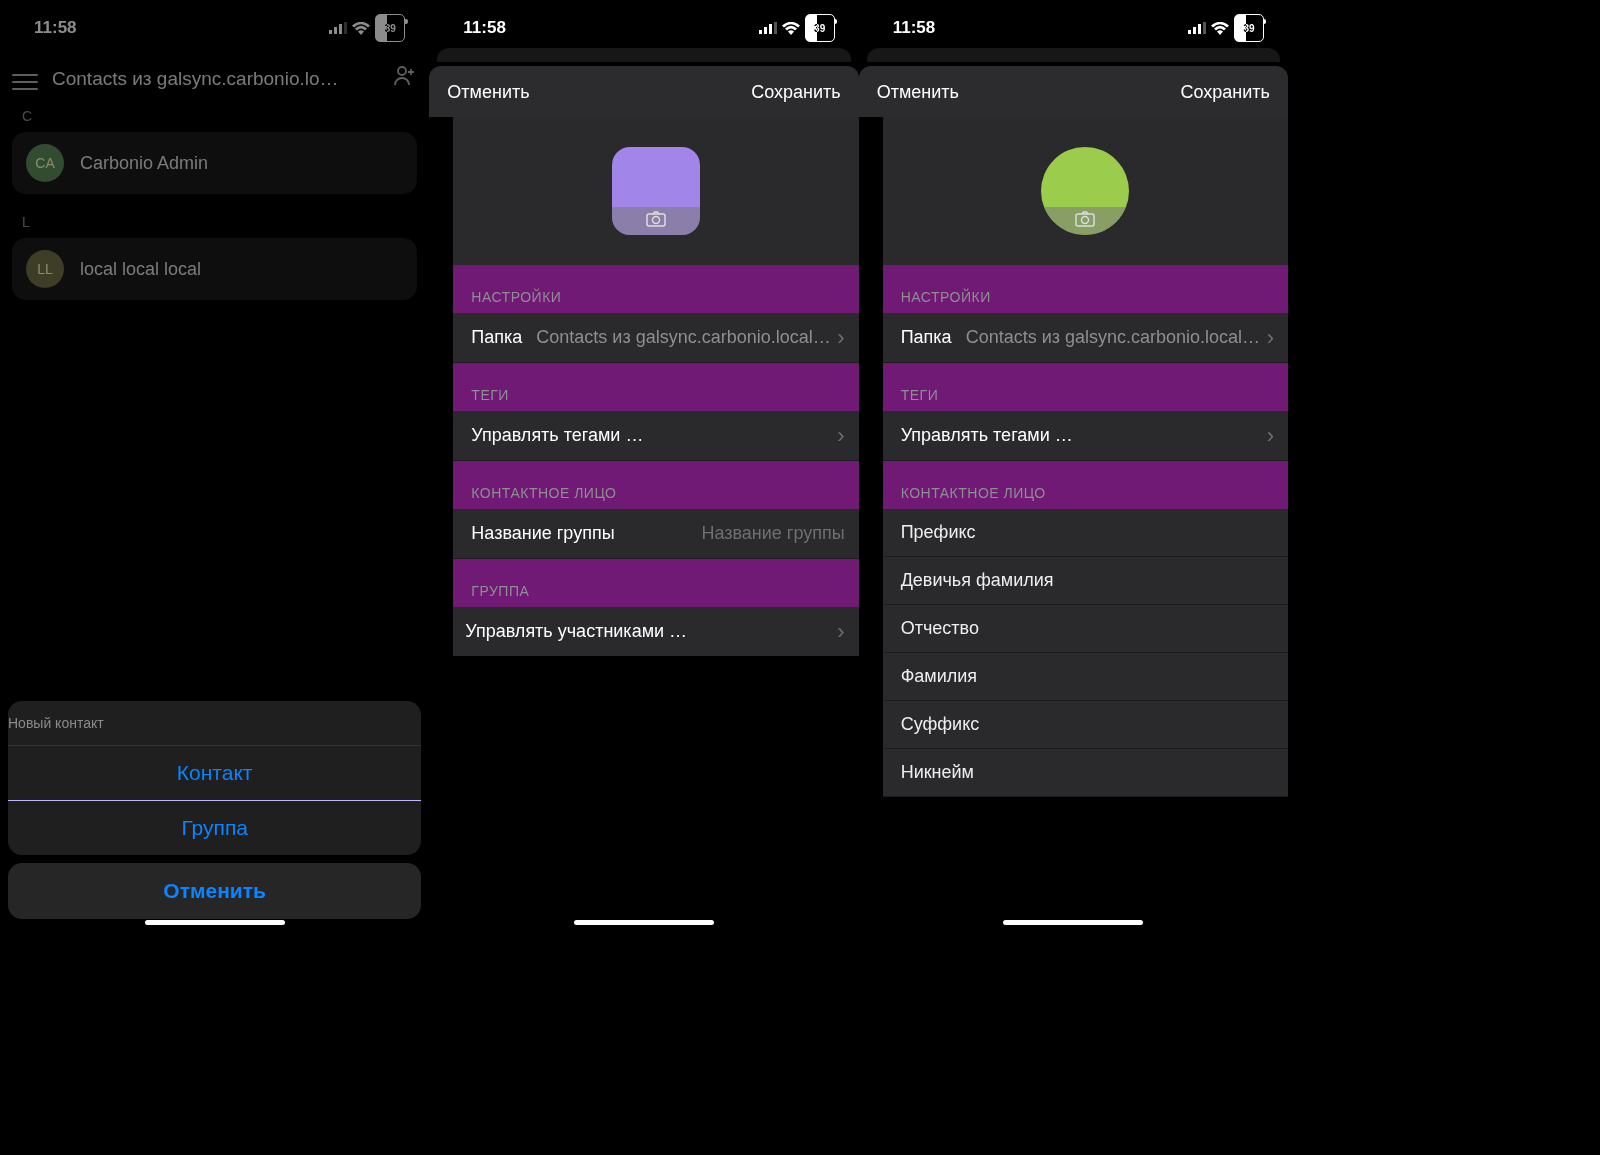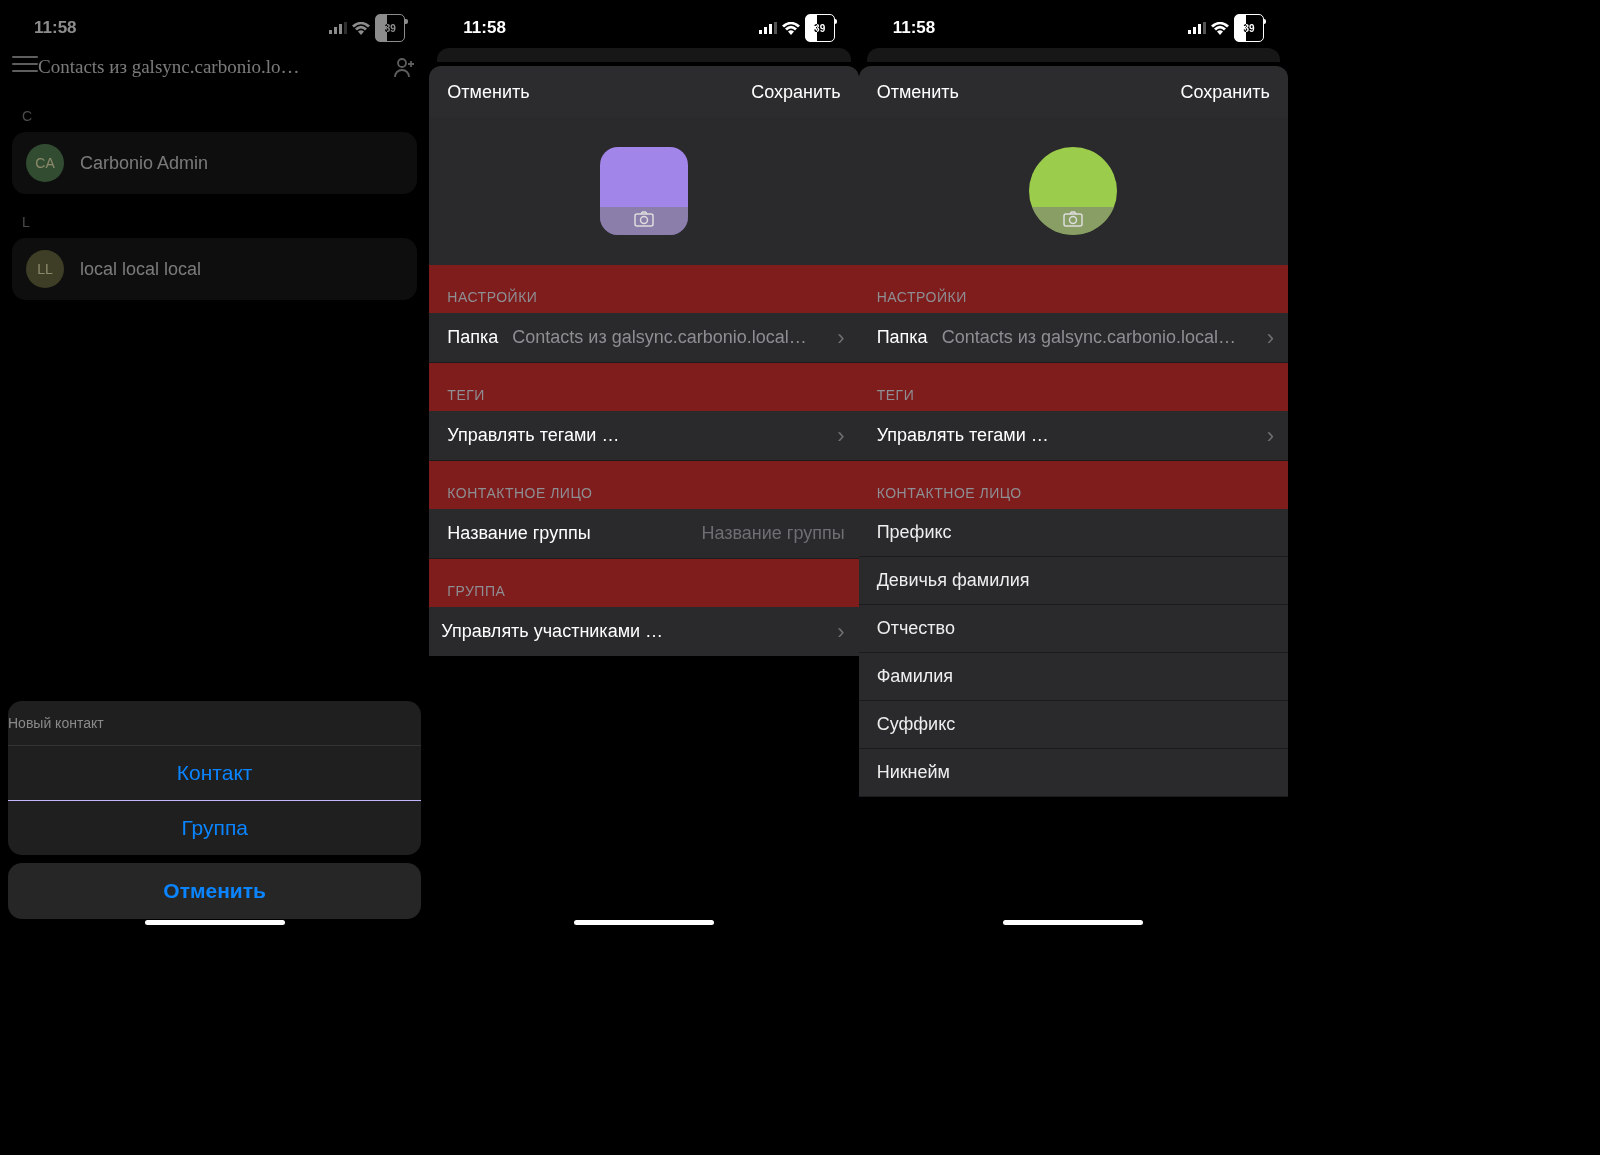--- a/index.html
+++ b/index.html
@@ -53,24 +53,24 @@
     width:2.5px;
     height:5px;
     background:#fff;
     border-radius:0 2px 2px 0;
   }
   .battery span{ mix-blend-mode:difference; color:#fff;}
   
   .dim { filter: brightness(0.55); }
   .header1 {
     display:flex;
-    align-items:flex-start;
+    align-items:flex-end;
     padding: 8px 12px;
     height: 50px;
-    font-family:Liberation Serif, serif;
+    gap:14px;
   }
   .hamburger { width:26px; display:flex; flex-direction:column; gap:5px; }
   .hamburger div{ height:2px; background:#aaa; border-radius:1px;}
   .title1 { font-size:19px; font-weight:400; color:#ddd; white-space:nowrap; overflow:hidden; text-overflow:ellipsis; flex:1;}
   .addperson-icon { color:#aaa; }
   .section-letter{ color:#888; font-size:14px; padding: 10px 22px 8px;}
   .contact-row{
     background:#1a1a1a;
     border-radius:14px;
     margin:0 12px 10px;
@@ -138,21 +138,21 @@
     margin-top:10px;
     border-radius:12px 12px 0 0;
     display:flex;
     justify-content:space-between;
     align-items:center;
     padding: 16px 18px 14px;
     font-size:18px;
   }
   .modal-top .left{ color:#fff;}
   .modal-top .right{ color:#fff;}
-  .modal-body{ background:#7f1d1d; }
+  .modal-body{ background:#701a75;margin-left:24px; }
   .photo-area{
     background:#2a2a2c;
     display:flex;
     justify-content:center;
     padding:30px 0;
   }
   .photo-square{
     width:88px; height:88px;
     border-radius:18px;
     background:#a285e8;

